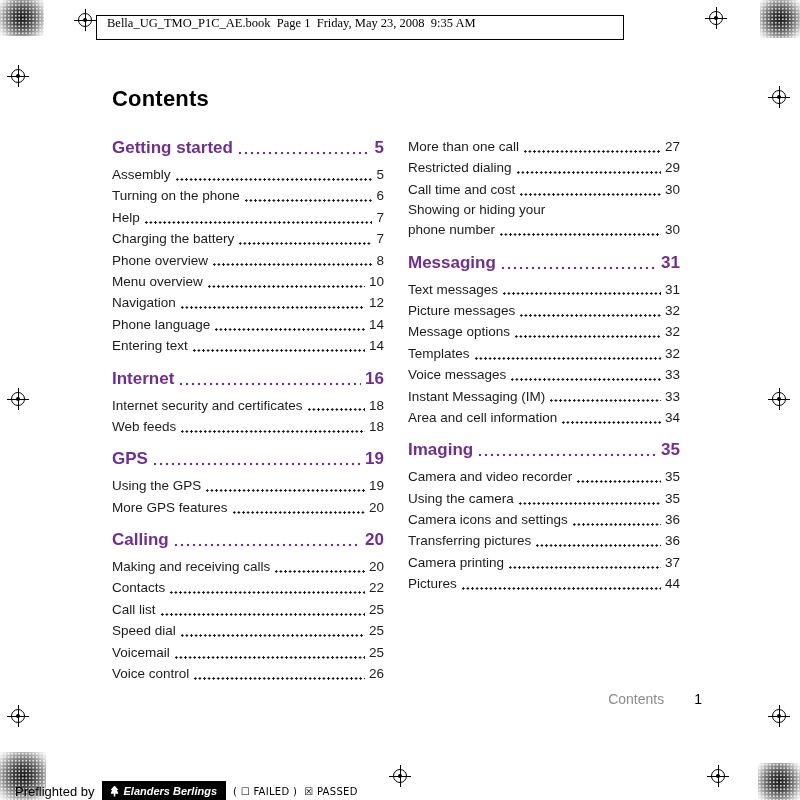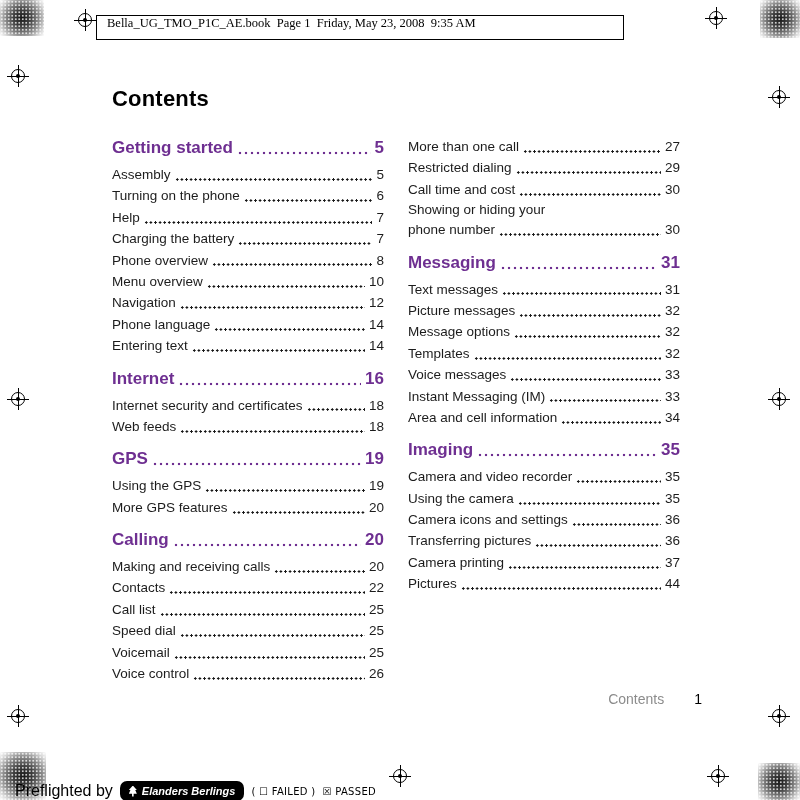--- a/index.html
+++ b/index.html
@@ -66,24 +66,24 @@
     position:absolute;left:430px;top:691px;width:272px;
     display:flex;justify-content:flex-end;align-items:baseline;gap:30px;font-size:14px;
   }
   .footer-label{color:var(--footer-gray,#8c8c8c);}
   .footer-page{color:#000;}
   
   .preflight{
     position:absolute;left:15px;top:781px;height:20px;
     display:flex;align-items:center;gap:7px;font-size:10.5px;color:#000;
   }
-  .preflight-label{font-size:16px;}
+  .preflight-label{font-size:13px;}
   .logo{
     display:inline-flex;align-items:center;gap:5px;background:#000;color:#fff;
-    height:20px;padding:0 9px;font-weight:700;font-size:11px;font-style:italic;border-radius:7px;
+    height:20px;padding:0 9px;font-weight:700;font-size:11px;font-style:italic;
   }
   .logo-icon{
     display:inline-block;width:8px;height:11px;background:#fff;
     clip-path:polygon(50% 0,100% 40%,80% 40%,100% 75%,60% 75%,60% 100%,40% 100%,40% 75%,0 75%,20% 40%,0 40%);
   }
   .proof-flag{font-size:10px;font-weight:400;letter-spacing:.3px;font-family:"DejaVu Sans","Liberation Sans",sans-serif;}
 </style>
 </head>
 <body>
 

